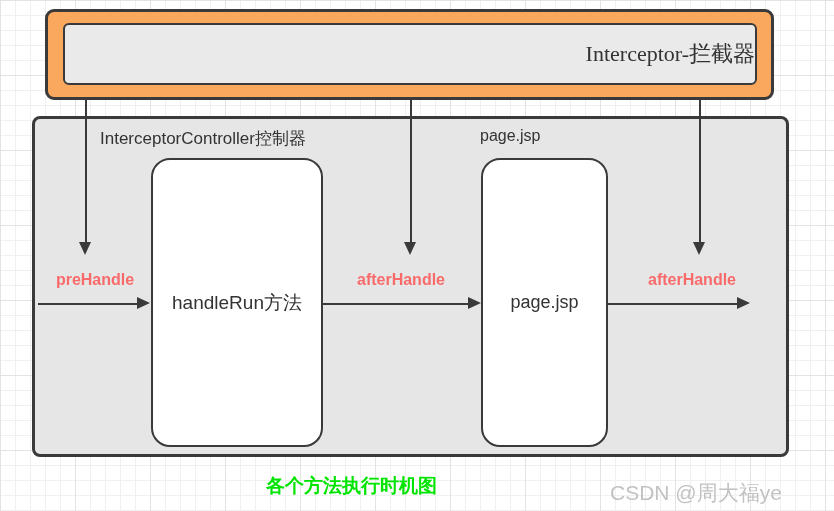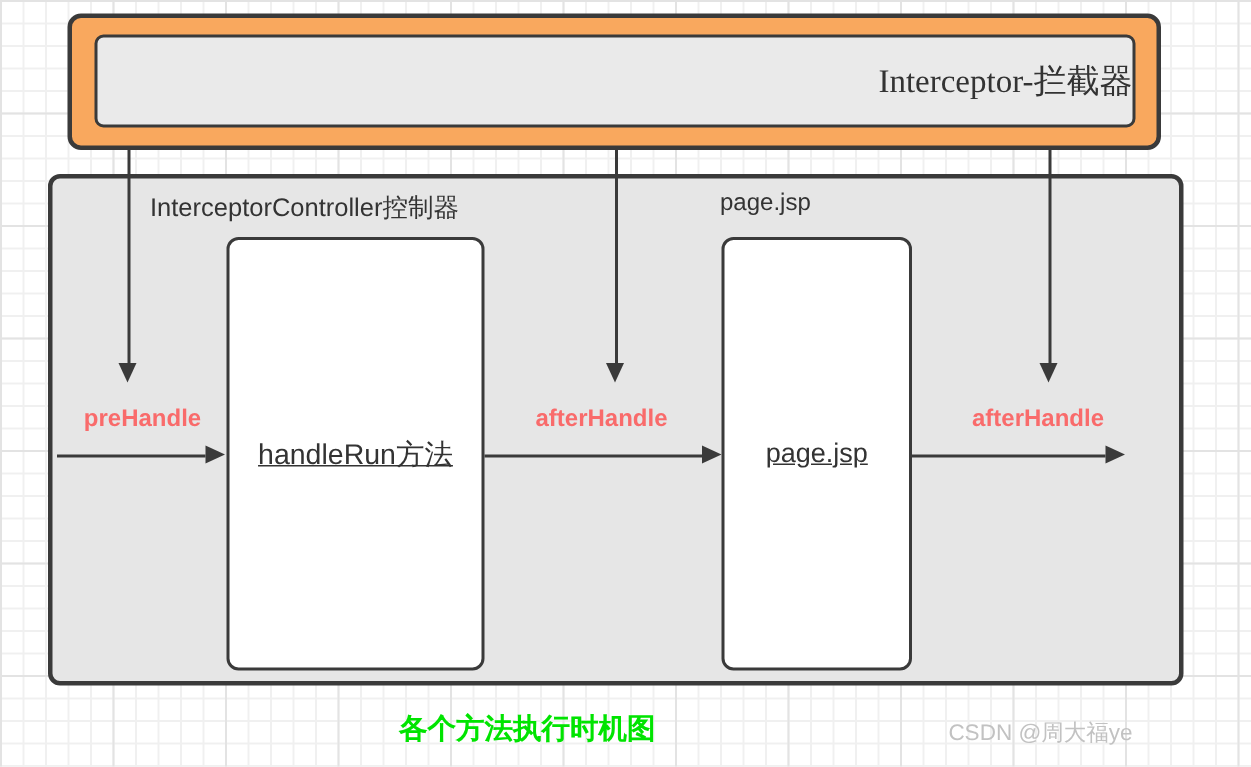--- a/index.html
+++ b/index.html
@@ -59,25 +59,24 @@
   .group-label{
     z-index:4; font-size:17px; color:var(--ink);
     white-space:nowrap;
   }
   .lbl-controller{left:100px; top:127px; width:275px;}
   .lbl-page{left:480px; top:127px; width:115px; font-size:16px;}
 
   .node-box{
     background:#ffffff;
     border:2px solid var(--border);
-    border-radius:8px;
+    border-radius:19px;
     z-index:4;
     display:flex; align-items:center; justify-content:center;
     font-size:19px;
-    text-decoration:underline;
   }
   .box-handlerun{left:151px; top:158px; width:172px; height:289px;}
   .box-pagejsp{left:481px; top:158px; width:127px; height:289px; font-size:18px;}
 
   
   .varrow{z-index:5; width:13px;}
   .varrow .line{position:absolute; left:6px; top:0; width:2px; background:var(--border);}
   .varrow .head{
     position:absolute; left:0; width:0; height:0;
     border-left:6.5px solid transparent; border-right:6.5px solid transparent;
@@ -112,21 +111,21 @@
   .el-post{left:336px;}
   .el-after{left:627px;}
 
   .caption{
     left:266px; top:473px; width:230px; text-align:left;
     font-size:19px; font-weight:bold; color:var(--green);
     z-index:6; white-space:nowrap;
   }
   .watermark{
     left:610px; top:479px; width:145px; text-align:right;
-    font-size:15px; color:var(--watermark_gray);
+    font-size:21px; color:var(--watermark_gray);
     z-index:6; white-space:nowrap;
   }
 </style>
 </head>
 <body>
 
 <div class="abs interceptor-outer"></div>
 <div class="abs interceptor-inner">
   <span>Interceptor-拦截器</span>
 </div>

